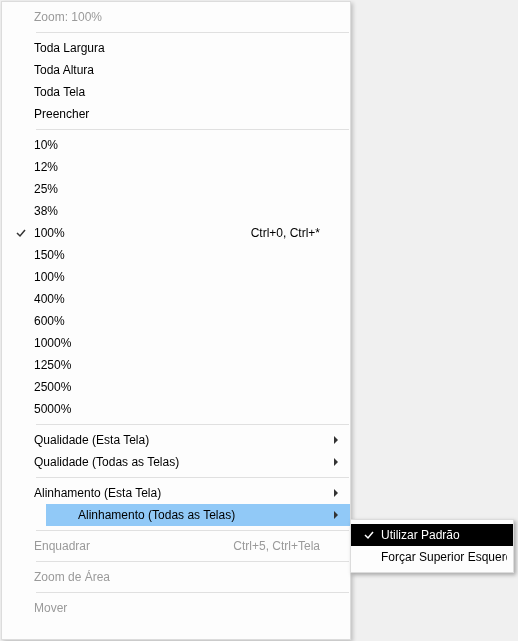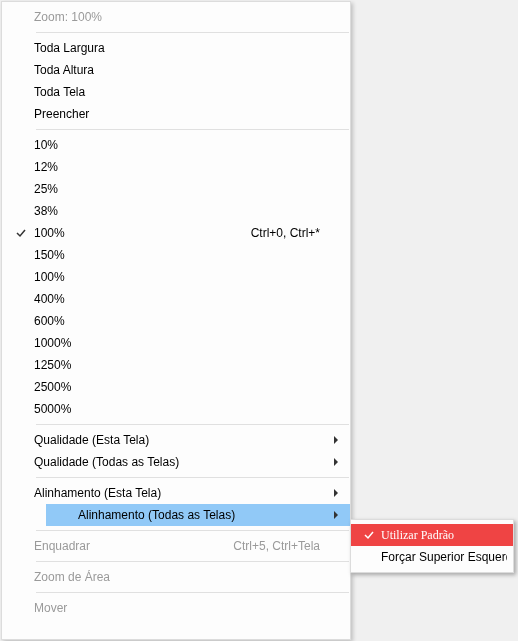--- a/index.html
+++ b/index.html
@@ -88,23 +88,22 @@
       box-shadow: 2px 2px 4px rgba(0,0,0,0.3);
       padding: 4px 0;
     }
     .submenu .menu-item {
       padding-left: 6px;
     }
     .submenu .menu-item .check-col {
       width: 24px;
     }
     .submenu .menu-item.selected {
-      background: #ef4444;
+      background: #000000;
       color: #fff;
-      font-family: Liberation Serif, serif;
     }
     .submenu .menu-item.selected .checkmark-svg path {
       stroke: #fff;
     }
   </style>
 </head>
 <body>
 
 <div class="main-menu">
 

